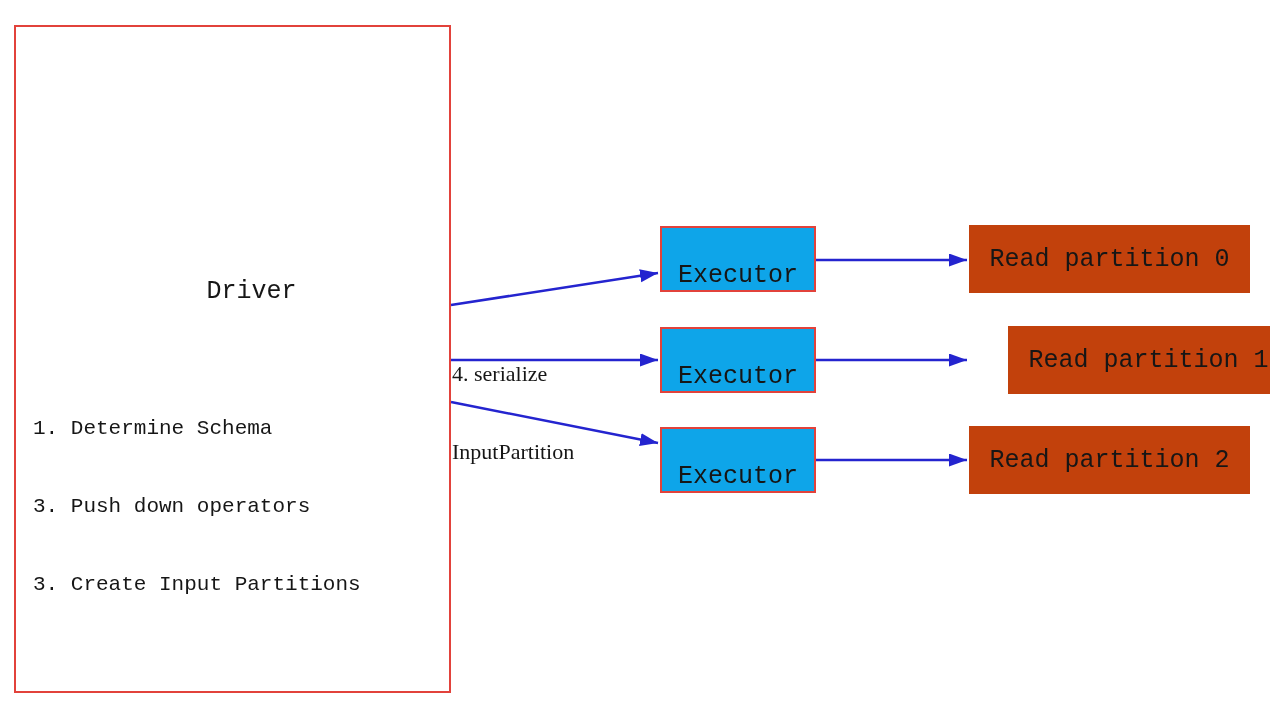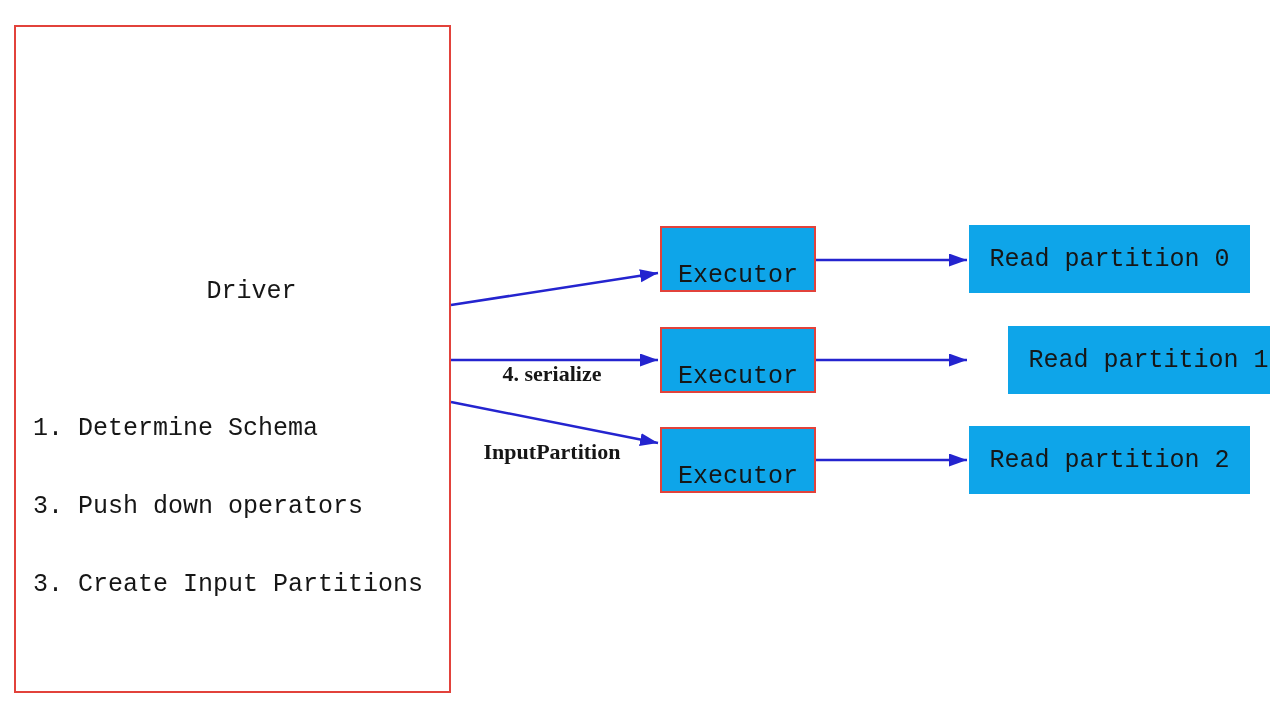--- a/index.html
+++ b/index.html
@@ -28,21 +28,21 @@
   .driver-title {
     left: 14px; top: 278px;
     width: 475px;
     text-align: center;
     font-size: 25px;
     line-height: 28px;
     white-space: pre;
   }
   .driver-steps {
     left: 33px; top: 364px;
-    font-size: 25px;
+    font-size: 21px;
     line-height: 26px;
     white-space: pre;
   }
 
   
   .executor-box {
     left: 660px;
     width: 152px; height: 62px;
     border: 2px solid #e2423b;
     background: #0ea5e9;
@@ -53,41 +53,39 @@
     white-space: pre;
   }
   .executor-1 { top: 226px; }
   .executor-2 { top: 327px; }
   .executor-3 { top: 427px; }
 
   
   .partition-box {
     left: 969px;
     width: 281px; height: 68px;
-    background: #0ea5e9;
+    background: #c2410c;
     display: flex;
     align-items: center;
     justify-content: center;
     font-size: 25px;
     white-space: pre;
   }
   .partition-0 { top: 225px; }
   .partition-1 { top: 326px; margin-left: 39px; }
   .partition-2 { top: 426px; }
 
   
   .edge-label {
     font-family: "Liberation Serif", "DejaVu Serif", serif;
     font-size: 22px;
     line-height: 26px;
-    text-align: center;
     width: 200px;
     top: 309px;
     white-space: pre;
-    font-weight: bold;
   }
   .label-serialize { left: 452px; }
   .label-reader   { left: 794px; }
 
   
   #arrow-layer {
     position: absolute;
     left: 0; top: 0;
     width: 1270px; height: 710px;
     pointer-events: none;

